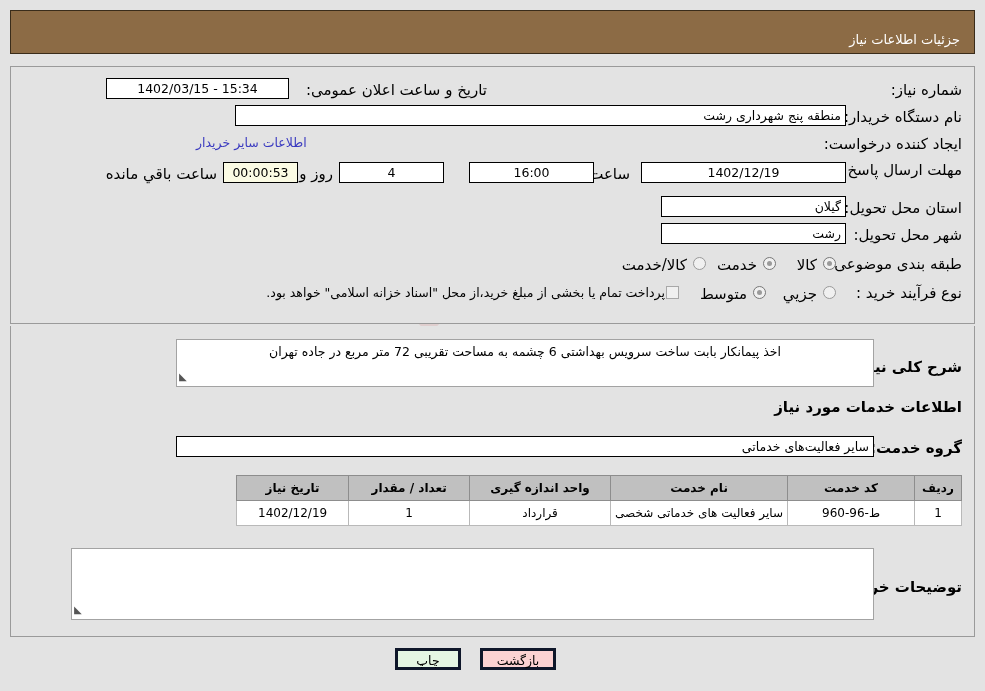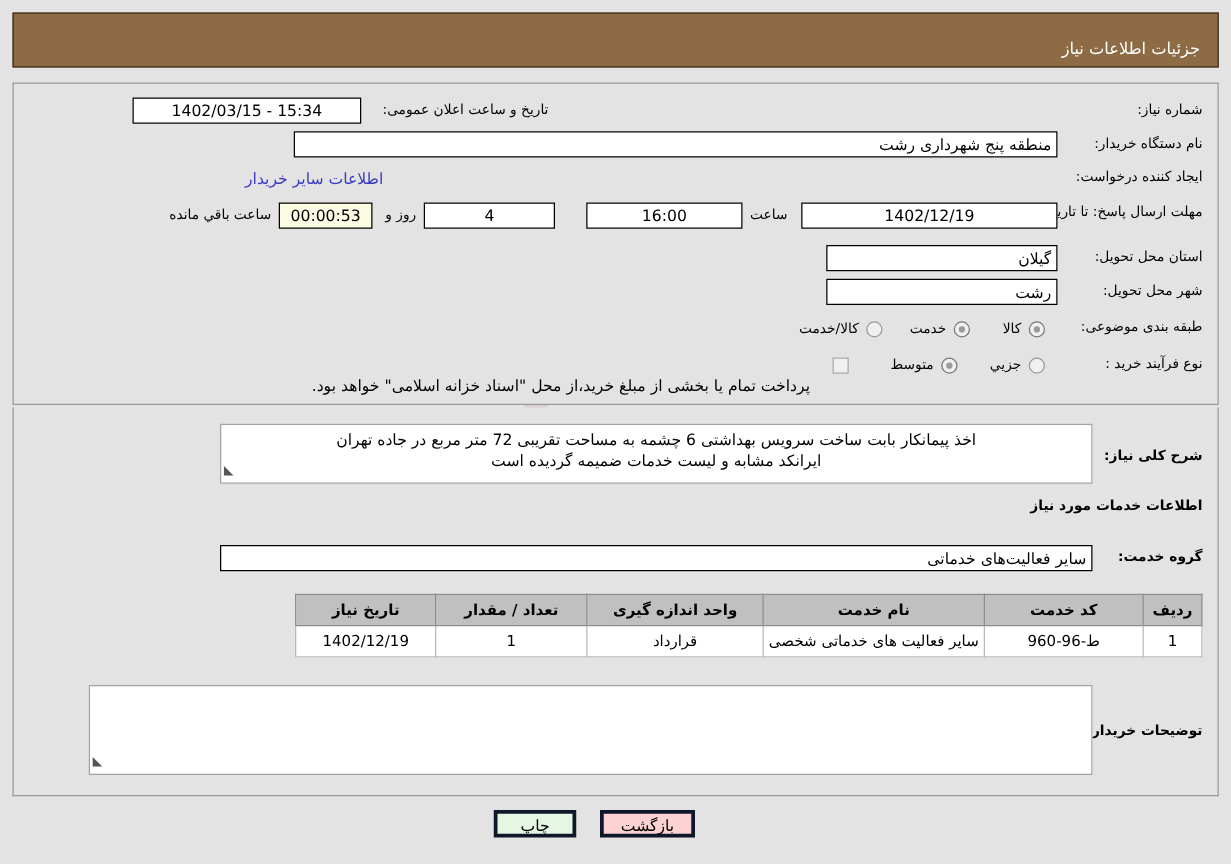--- a/index.html
+++ b/index.html
@@ -45,21 +45,21 @@
     background: #e3e3e3;
     border: 1px solid #9a9a9a;
     box-sizing: border-box;
   }
   .panel-top    { top: 66px;  height: 258px; }
   .panel-mid    { top: 326px; height: 311px; border-top: none; }
 
   
   .lbl {
     position: absolute;
-    font-size: 11px;
+    font-size: 15px;
     color: #000;
     white-space: nowrap;
     text-align: right;
   }
   .lbl-b { font-weight: bold; }
   .fld {
     position: absolute;
     background: #ffffff;
     border: 1px solid #000000;
     box-sizing: border-box;
@@ -282,29 +282,28 @@
 
   <div class="lbl" style="top:217px; right:12px; width:110px;">نوع فرآیند خرید :</div>
 
   <div class="radio" style="top:219px; right:138px;"></div>
   <div class="lbl" style="top:218px; right:157px;">جزیي</div>
 
   <div class="radio on" style="top:219px; right:208px;"></div>
   <div class="lbl" style="top:218px; right:227px;">متوسط</div>
 
   <div class="chk" style="top:219px; right:295px;"></div>
-  <div class="note" style="top:218px; right:326px;margin-top:16px;">پرداخت تمام یا بخشی از مبلغ خرید،از محل "اسناد خزانه اسلامی" خواهد بود.</div>
+  <div class="note" style="top:218px; right:309px;">پرداخت تمام یا بخشی از مبلغ خرید،از محل "اسناد خزانه اسلامی" خواهد بود.</div>
 </div>
 
 <div class="panel panel-mid">
 
   <div class="lbl lbl-b" style="top:32px; right:12px;">شرح کلی نیاز:</div>
   <div class="ta" style="top:13px; right:100px; left:165px; height:48px;">
     <div>اخذ پیمانکار بابت ساخت سرویس بهداشتی 6 چشمه به مساحت تقریبی 72 متر مربع در جاده تهران</div>
-    <div>ایرانکد مشابه و لیست خدمات ضمیمه گردیده است</div>
     <span class="grip">◢</span>
   </div>
 
   <div class="lbl lbl-b" style="top:72px; right:12px;">اطلاعات خدمات مورد نیاز</div>
 
   <div class="lbl lbl-b" style="top:113px; right:12px;">گروه خدمت:</div>
   <div class="fld r" style="top:110px; right:100px; left:165px;">سایر فعالیت‌های خدماتی</div>
 
   <table class="tbl" style="top:149px; right:12px; left:45px;">
     <thead>

